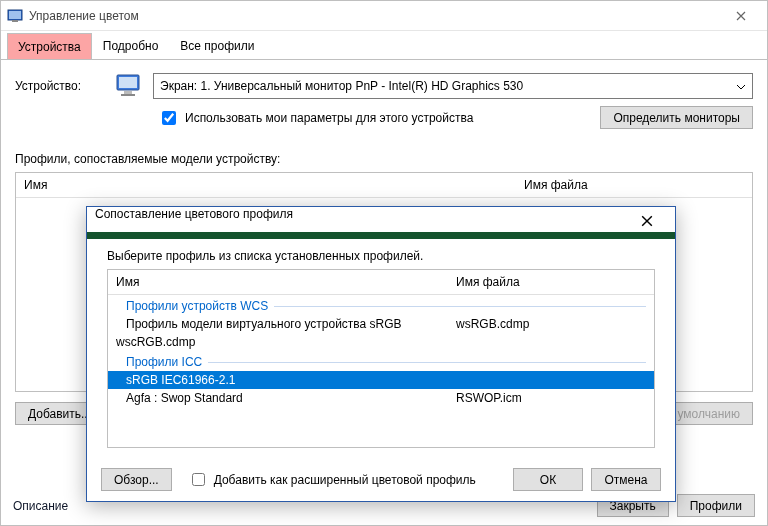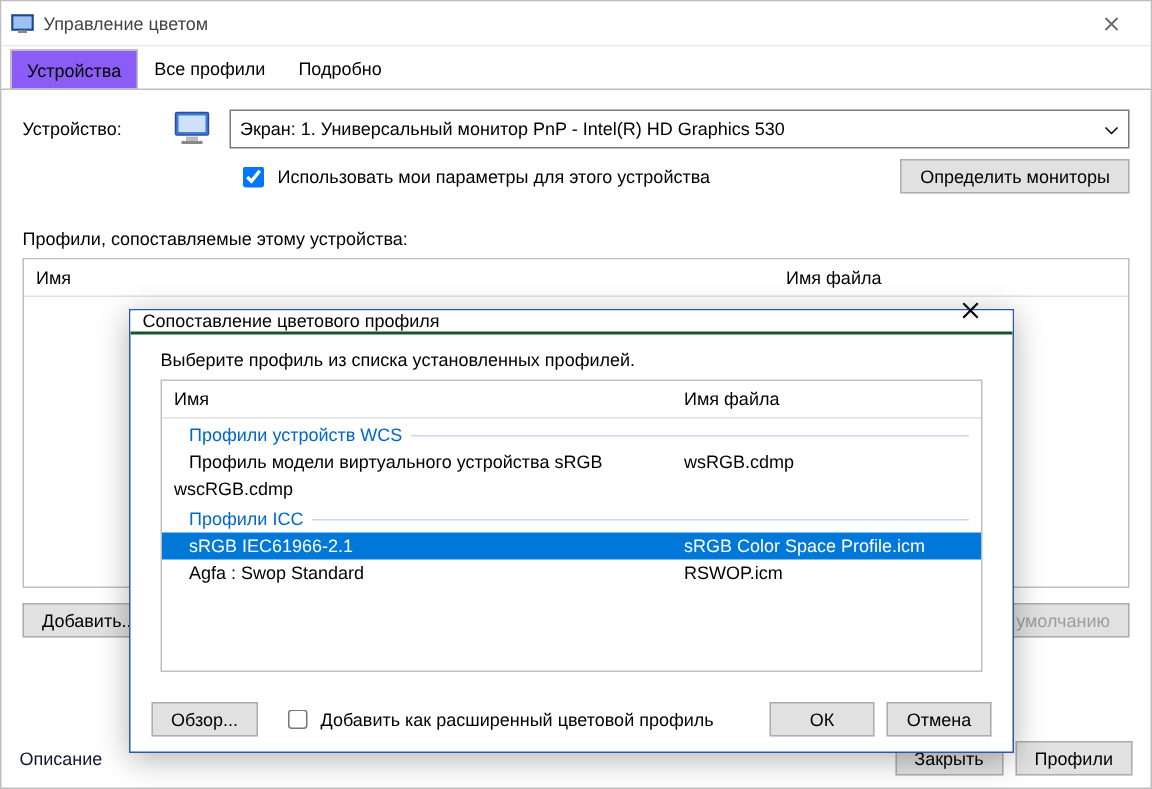--- a/index.html
+++ b/index.html
@@ -54,21 +54,21 @@
   .tab {
     padding: 6px 10px 5px;
     font-size: 12px;
     color: #000;
     border: 1px solid transparent;
     cursor: pointer;
   }
   .tab.active {
     border: 1px solid #bfbfbf;
     border-bottom: 1px solid #fff;
-    background: #8b5cf6;
+    background: #fca5a5;
     position: relative;
     top: 1px;
     margin-top: 32px;
   }
   .outer-body {
     border-top: 1px solid #bfbfbf;
     padding: 12px 14px 10px;
     height: calc(100% - 30px - 28px);
     position: relative;
   }
@@ -159,26 +159,26 @@
   .modal {
     position: absolute;
     left: 86px; top: 206px;
     width: 590px; height: 296px;
     background: #fff;
     border: 1px solid #2a5aa7;
     box-shadow: 0 4px 20px rgba(0,0,0,0.3);
     display: flex; flex-direction: column;
   }
   .modal-titlebar {
-    height: 16px;
-    display: flex; align-items: flex-end;
+    height: 32px;
+    display: flex; align-items: flex-start;
     padding: 0 8px;
     background: #fff;
     color: #000;
-    border-bottom: 2px solid #14532d;
+    border-bottom: 7px solid #14532d;
   }
   .modal-titlebar .title { flex: 1; font-size: 12px; }
   .modal-titlebar .close {
     width: 40px; height: 28px;
     display: flex; align-items: center; justify-content: center;
   }
   .modal-body {
     padding: 10px 20px;
     flex: 1;
     display: flex; flex-direction: column;
@@ -242,22 +242,22 @@
     <span class="title">Управление цветом</span>
     <div class="close">
       <svg viewBox="0 0 10 10">
           <path d="M1 1 L9 9 M9 1 L1 9" stroke="#666" stroke-width="1.2"></path>
         </svg>
     </div>
   </div>
 
   <div class="tabstrip">
     <div class="tab active">Устройства</div>
+    <div class="tab">Подробно</div>
     <div class="tab">Все профили</div>
-    <div class="tab">Подробно</div>
   </div>
 
   <div class="outer-body">
 
     <div class="device-row">
       <span class="lbl">Устройство:</span>
       <span class="monitor-icon">
         <svg viewBox="0 0 28 28">
             <rect x="2" y="3" width="22" height="15" rx="1" fill="#3d7bdc" stroke="#2a5191"></rect>
             <rect x="4" y="5" width="18" height="11" fill="#cfe1f6"></rect>
@@ -275,21 +275,21 @@
       </div>
     </div>
 
     <div class="use-row">
       <input type="checkbox" checked="" style="">
       <span>Использовать мои параметры для этого устройства</span>
     </div>
 
     <button class="btn identify-btn">Определить мониторы</button>
 
-    <div class="profiles-label">Профили, сопоставляемые этому устройства:</div>
+    <div class="profiles-label">Профили, сопоставляемые модели устройству:</div>
 
     <div class="profiles-table">
       <div class="col-headers">
         <div class="col col-name">Имя</div>
         <div class="col col-file">Имя файла</div>
       </div>
     </div>
 
     <div class="bottom-buttons">
       <button class="btn">Добавить...</button>
@@ -332,21 +332,20 @@
       </div>
       <div class="m-row">
         <div class="c2">wscRGB.cdmp</div>
       </div>
       <div class="group-header">
         <span>Профили ICC</span>
         <div class="line"></div>
       </div>
       <div class="m-row selected">
         <div class="c1">sRGB IEC61966-2.1</div>
-        <div class="c2">sRGB Color Space Profile.icm</div>
       </div>
       <div class="m-row">
         <div class="c1">Agfa : Swop Standard</div>
         <div class="c2">RSWOP.icm</div>
       </div>
     </div>
   </div>
   <div class="modal-footer">
     <button class="btn">Обзор...</button>
     <label class="chk">

